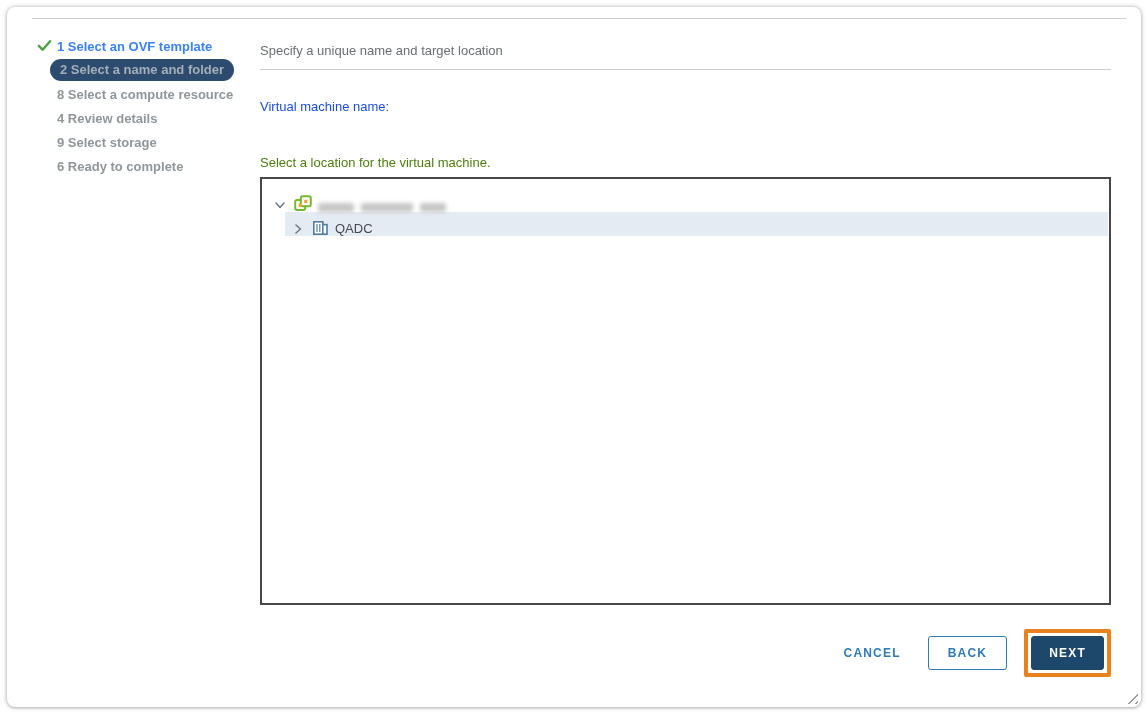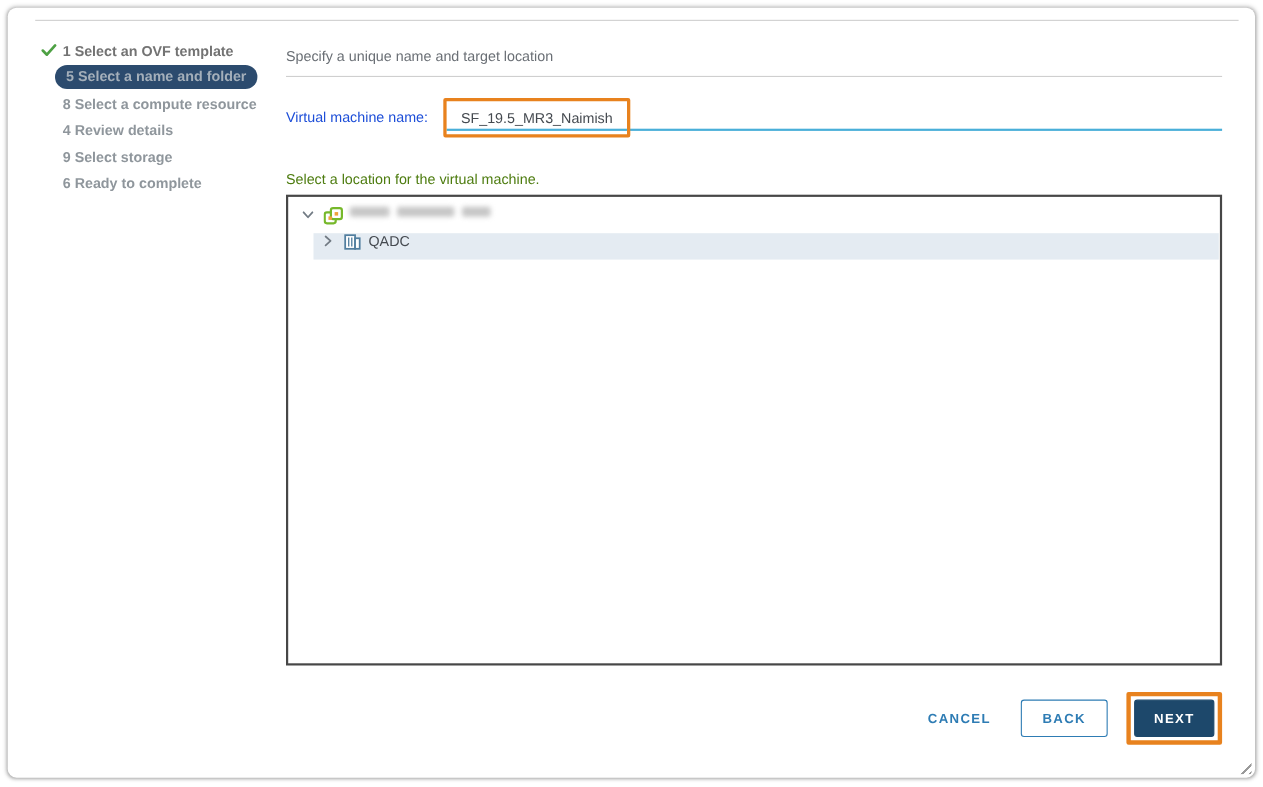--- a/index.html
+++ b/index.html
@@ -18,21 +18,21 @@
   .dlg-title-divider { border-bottom:1px solid #cfcfcf; margin:11px 15px 0 25px; }
 
   
   .dlg-body { display:flex; align-items:flex-start; }
 
   
   .steps { width:245px; flex:0 0 245px; padding-top:15px; }
   .step { position:relative; height:24px; display:flex; align-items:center;
           font-size:13px; font-weight:700; color:#8f969c; padding-left:50px; white-space:nowrap; }
   .step .check { position:absolute; left:30px; top:4px; width:15px; height:15px; }
-  .step.completed { color:#737373; }
+  .step.completed { color:#3b82f6; }
   .step.active { padding-left:43px; }
   .step.active .pill { background:#2c4b6e; color:#a4afba; border-radius:12px; padding:3px 10px 4px 10px; font-size:13px; font-weight:700; }
 
   
   .content { flex:1; padding:14px 30px 0 8px; }
   .sect-title { font-size:13px; font-weight:700; color:#3e4a56; }
   .sect-sub { font-size:13px; color:#6a6f75; margin-top:10px; }
   .sect-divider { border-bottom:1px solid #cfcfcf; margin-top:11px; }
 
   .field-row { display:flex; align-items:center; margin-top:21px; height:30px; }
@@ -41,21 +41,21 @@
   .highlight-input {
     position:absolute; left:-3px; top:-4px; bottom:-8px;
     border:3px solid #e8821e; border-radius:2px;
     display:flex; align-items:center; padding:0 13px;
     font-size:13px; color:#454a50; background:transparent; white-space:nowrap;
   }
 
   .loc-caption { font-size:13px; color:#4d7c0f; margin-top:34px; }
 
   .tree { border:2px solid #474747; height:428px; margin-top:7px; padding-top:9px; background:#fff; }
-  .tree-row { height:24px; display:flex; align-items:flex-start; font-size:13px; color:#454a50; }
+  .tree-row { height:24px; display:flex; align-items:flex-end; font-size:13px; color:#454a50; }
   .tree-row .caret { width:14px; height:14px; flex:0 0 14px; margin-right:7px; }
   .tree-row .node-icon { margin-right:6px; display:inline-flex; }
   .tree-root { padding-left:11px; }
   .tree-child { margin-left:23px; background:#e4ebf2; padding-left:6px; margin-right:1px; }
   .redacted { display:inline-flex; gap:7px; filter:blur(2.2px); align-items:center; }
   .redacted i { display:block; height:9px; background:#c6c6c6; border-radius:2px; }
   .redacted i:nth-child(1){ width:36px; } .redacted i:nth-child(2){ width:52px; } .redacted i:nth-child(3){ width:26px; }
 
   
   .footer { display:flex; justify-content:flex-end; align-items:center; margin-top:24px; padding-right:0; }
@@ -81,21 +81,21 @@
   <div class="dlg-body">
 
     <div class="steps">
       <div class="step completed">
         <svg class="check" viewBox="0 0 16 16">
           <polyline points="2,8.5 6,12.5 14,3.5" fill="none" stroke="#4ea144" stroke-width="2.6" stroke-linecap="round" stroke-linejoin="round"></polyline>
         </svg>
         <span>1 Select an OVF template</span>
       </div>
       <div class="step active">
-        <span class="pill">5 Select a name and folder</span>
+        <span class="pill">2 Select a name and folder</span>
       </div>
       <div class="step">
         <span>8 Select a compute resource</span>
       </div>
       <div class="step">
         <span>4 Review details</span>
       </div>
       <div class="step">
         <span>9 Select storage</span>
       </div>
@@ -103,25 +103,20 @@
         <span>6 Ready to complete</span>
       </div>
     </div>
 
     <div class="content">
       <div class="sect-sub">Specify a unique name and target location</div>
       <div class="sect-divider"></div>
 
       <div class="field-row">
         <span class="field-label">Virtual machine name:</span>
-        <div class="field-input">
-          <span class="highlight-input">
-            <span>SF_19.5_MR3_Naimish</span>
-          </span>
-        </div>
       </div>
 
       <div class="loc-caption">Select a location for the virtual machine.</div>
 
       <div class="tree">
         <div class="tree-row tree-root">
           <svg class="caret" viewBox="0 0 14 14">
             <polyline points="3,5 7,9.5 11,5" fill="none" stroke="#727b84" stroke-width="1.6" stroke-linecap="round" stroke-linejoin="round"></polyline>
           </svg>
           <span class="node-icon">

